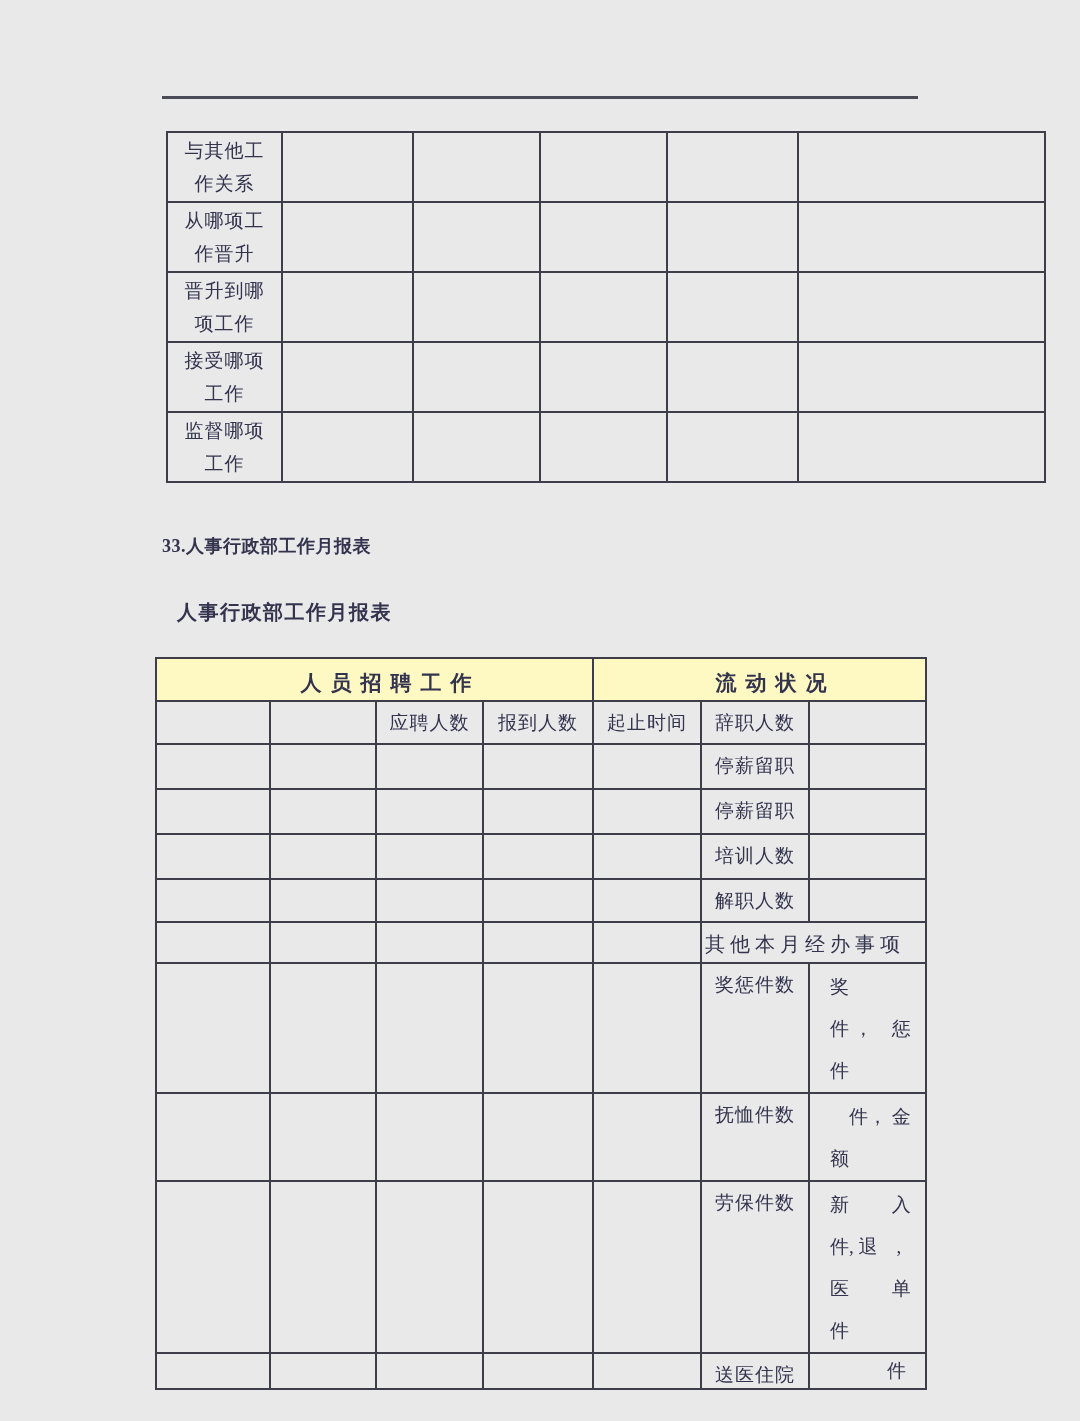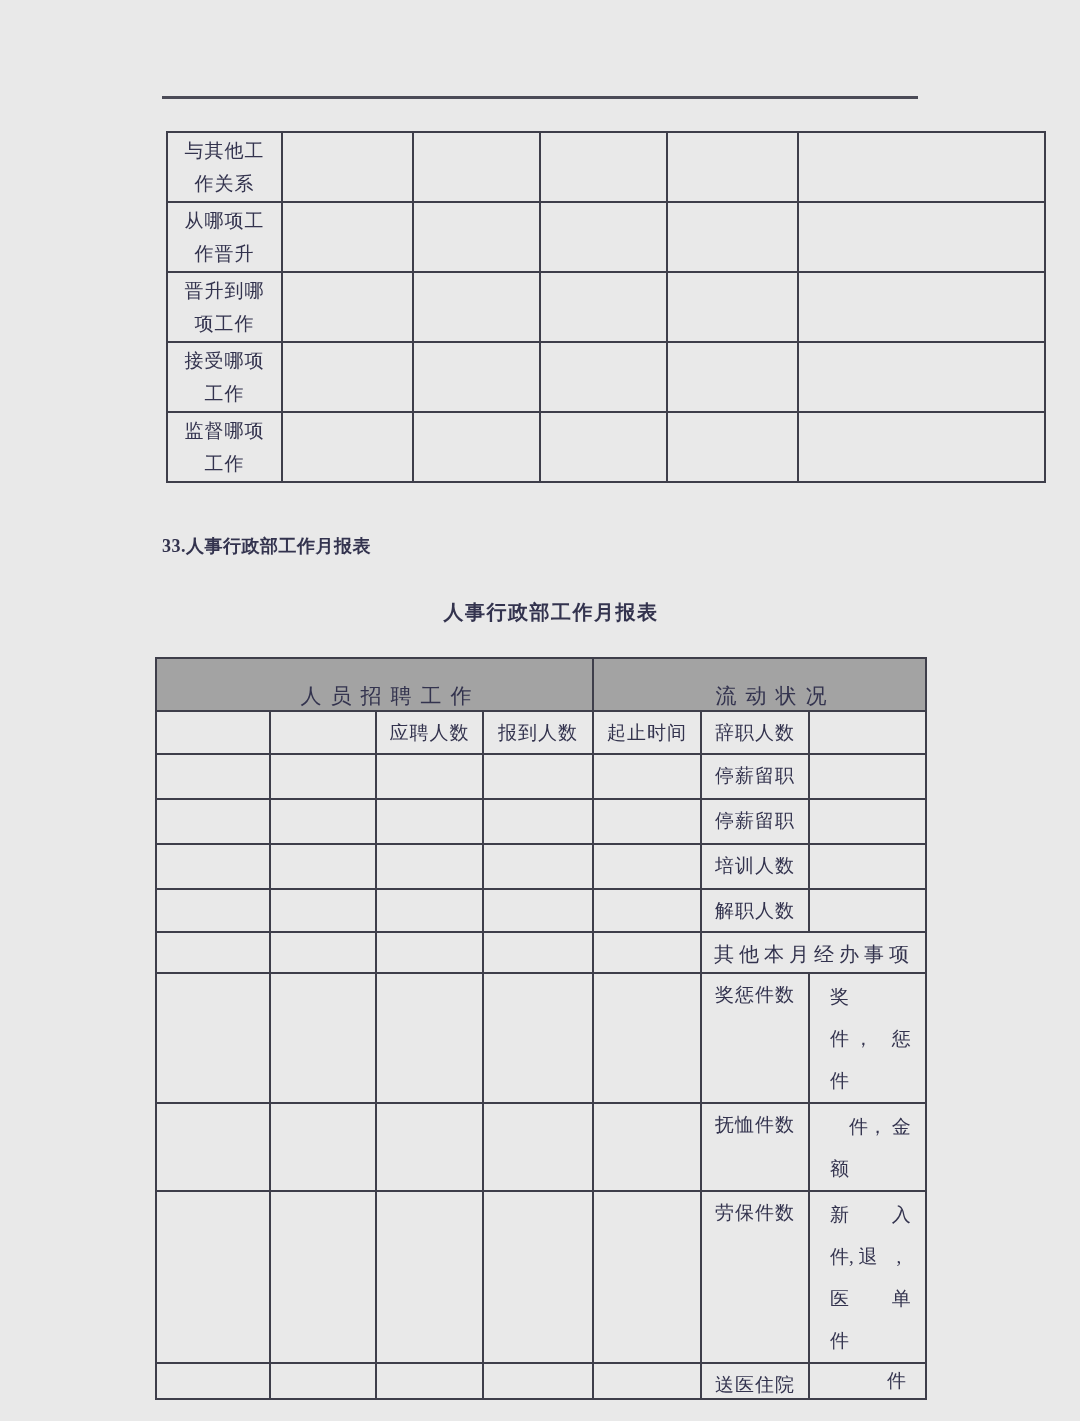--- a/index.html
+++ b/index.html
@@ -42,51 +42,51 @@
     position: absolute;
     left: 162px; top: 534px;
     font-size: 18px;
     font-weight: bold;
     letter-spacing: 0.5px;
   }
   .table-title {
     position: absolute;
     left: 155px; top: 599px;
     width: 770px;
-    text-align: center;
+    text-align: left;
     text-indent: 22px;
     font-size: 20px;
     font-weight: bold;
     letter-spacing: 1.5px;
   }
 
   
   .t2 {
     position: absolute;
     left: 155px; top: 657px;
     width: 770px;
   }
   .t2 td {
     font-size: 19px;
     letter-spacing: 1px;
     vertical-align: top;
     padding: 8px 0 0 0;
     text-align: center;
   }
   .t2 .hdr td {
-    background: #a3a3a3;
-    font-weight: normal;
+    background: #fef9c3;
+    font-weight: bold;
     font-size: 21px;
     letter-spacing: 9px;
     text-indent: 32px;
-    padding-top: 23px;
+    padding-top: 10px;
   }
   .t2 .cell-left {
     text-align: left;
-    padding-left: 12px;
+    padding-left: 3px;
     letter-spacing: 5px;
     font-size: 20px;
     font-family: Liberation Mono, monospace;
   }
   .t2 .lines {
     text-align: left;
     padding: 2px 0 0 20px;
     letter-spacing: normal;
   }
   .t2 .lines .ln {

